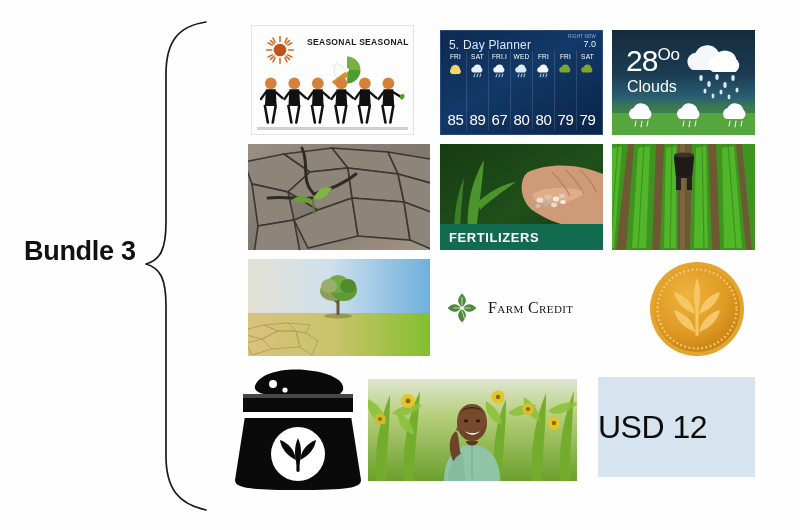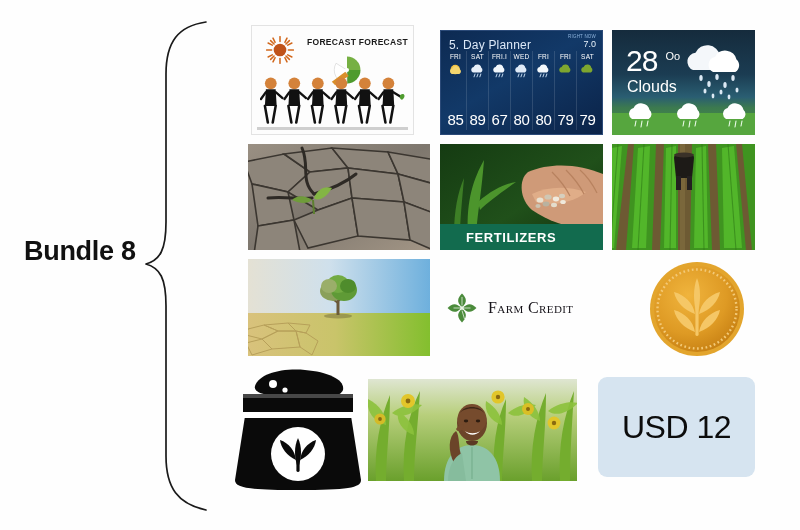--- a/index.html
+++ b/index.html
@@ -156,24 +156,23 @@
   }
   #t-clouds .cl-temp {
     position: absolute;
     left: 14px; top: 16px;
     font-size: 30px;
     color: #ffffff;
     line-height: 1;
     letter-spacing: -1px;
   }
   #t-clouds .cl-deg {
-    font-size: 11px;
+    font-size: 17px;
     vertical-align: super;
     letter-spacing: 0;
-    margin-left: 8px;
   }
   #t-clouds .cl-cond {
     position: absolute;
     left: 15px; top: 48px;
     font-size: 16px;
     color: #ffffff;
   }
   #t-clouds .cl-bigcloud {
     position: absolute;
     right: 4px; top: 12px;
@@ -201,21 +200,21 @@
     height: 26px;
     background: #126b4e;
     display: flex;
     align-items: center;
   }
   #t-fert .fert-band span {
     color: #ffffff;
     font-size: 13px;
     font-weight: bold;
     letter-spacing: 0.6px;
-    padding-left: 26px;
+    padding-left: 9px;
   }
   
   #t-sensor {
     left: 612px; top: 144px; width: 143px; height: 106px;
     background: #2f7a18;
   }
 
   
   #t-climate {
     left: 248px; top: 259px; width: 182px; height: 97px;
@@ -256,53 +255,51 @@
   #t-farmer {
     left: 368px; top: 379px; width: 209px; height: 102px;
     background: #7fae3a;
   }
   
   #t-price {
     left: 598px; top: 377px; width: 157px; height: 100px;
     background: #d6e4f0;
     display: flex;
     align-items: center;
-    justify-content: center;
-    border-radius: 9px;
   }
   #t-price span {
     font-size: 32px;
     color: #0c0c0c;
     letter-spacing: -0.5px;
   }
 
   
   .fill { position: absolute; left: 0; top: 0; width: 100%; height: 100%; }
 </style>
 </head>
 <body>
 
 <div id="canvas">
 
-  <div class="bundle-label">Bundle 8</div>
+  <div class="bundle-label">Bundle 3</div>
 
   <div class="brace-wrap">
     <svg width="70" height="500" viewBox="0 0 70 500" fill="none">
       <path d="M66 6
                C 38 10, 26 26, 26 58
                L 26 206
                C 26 234, 20 244, 6 248
                C 20 252, 26 262, 26 290
                L 26 440
                C 26 472, 38 488, 66 494" stroke="#1a1a1a" stroke-width="1.7" fill="none" stroke-linecap="round" stroke-linejoin="round"></path>
     </svg>
   </div>
 
   <div class="tile" id="t-seasonal">
-    <div class="sf-title">FORECAST FORECAST</div>
+    <div class="sf-title">SEASONAL SEASONAL</div>
 
     <svg class="sun-glyph" viewBox="0 0 40 40">
       <g stroke="#d2691e" stroke-width="2.2" stroke-linecap="round">
         <line x1="20" y1="1" x2="20" y2="8"></line>
           <line x1="20" y1="32" x2="20" y2="39"></line>
         <line x1="1" y1="20" x2="8" y2="20"></line>
           <line x1="32" y1="20" x2="39" y2="20"></line>
         <line x1="6.6" y1="6.6" x2="11.5" y2="11.5"></line>
           <line x1="28.5" y1="28.5" x2="33.4" y2="33.4"></line>
         <line x1="33.4" y1="6.6" x2="28.5" y2="11.5"></line>

